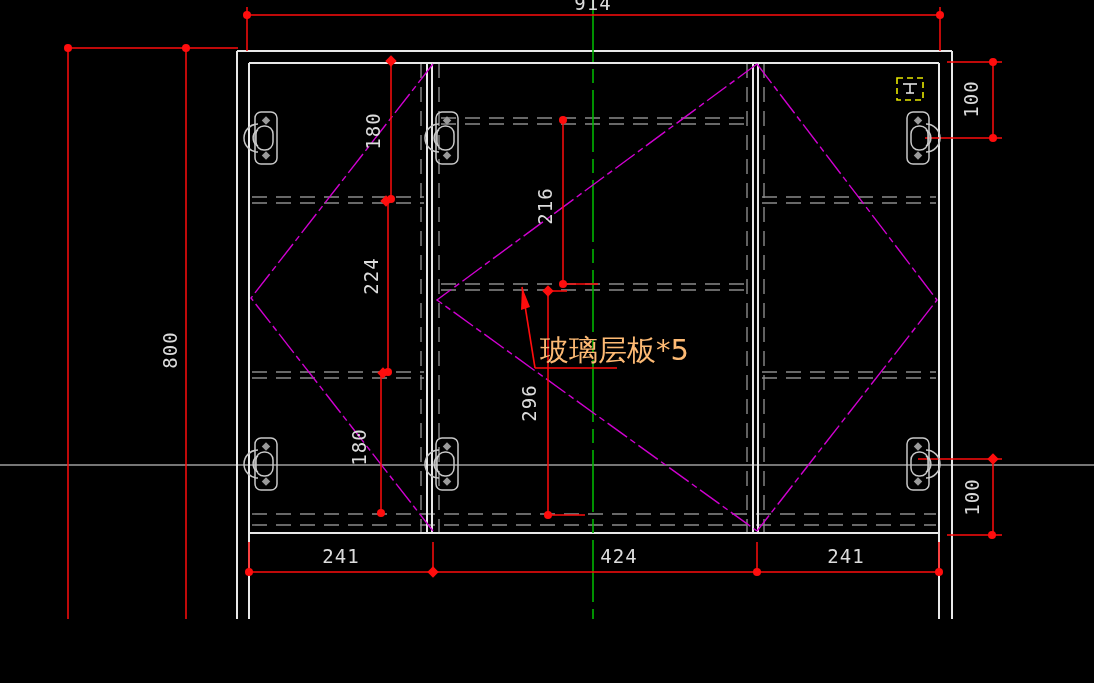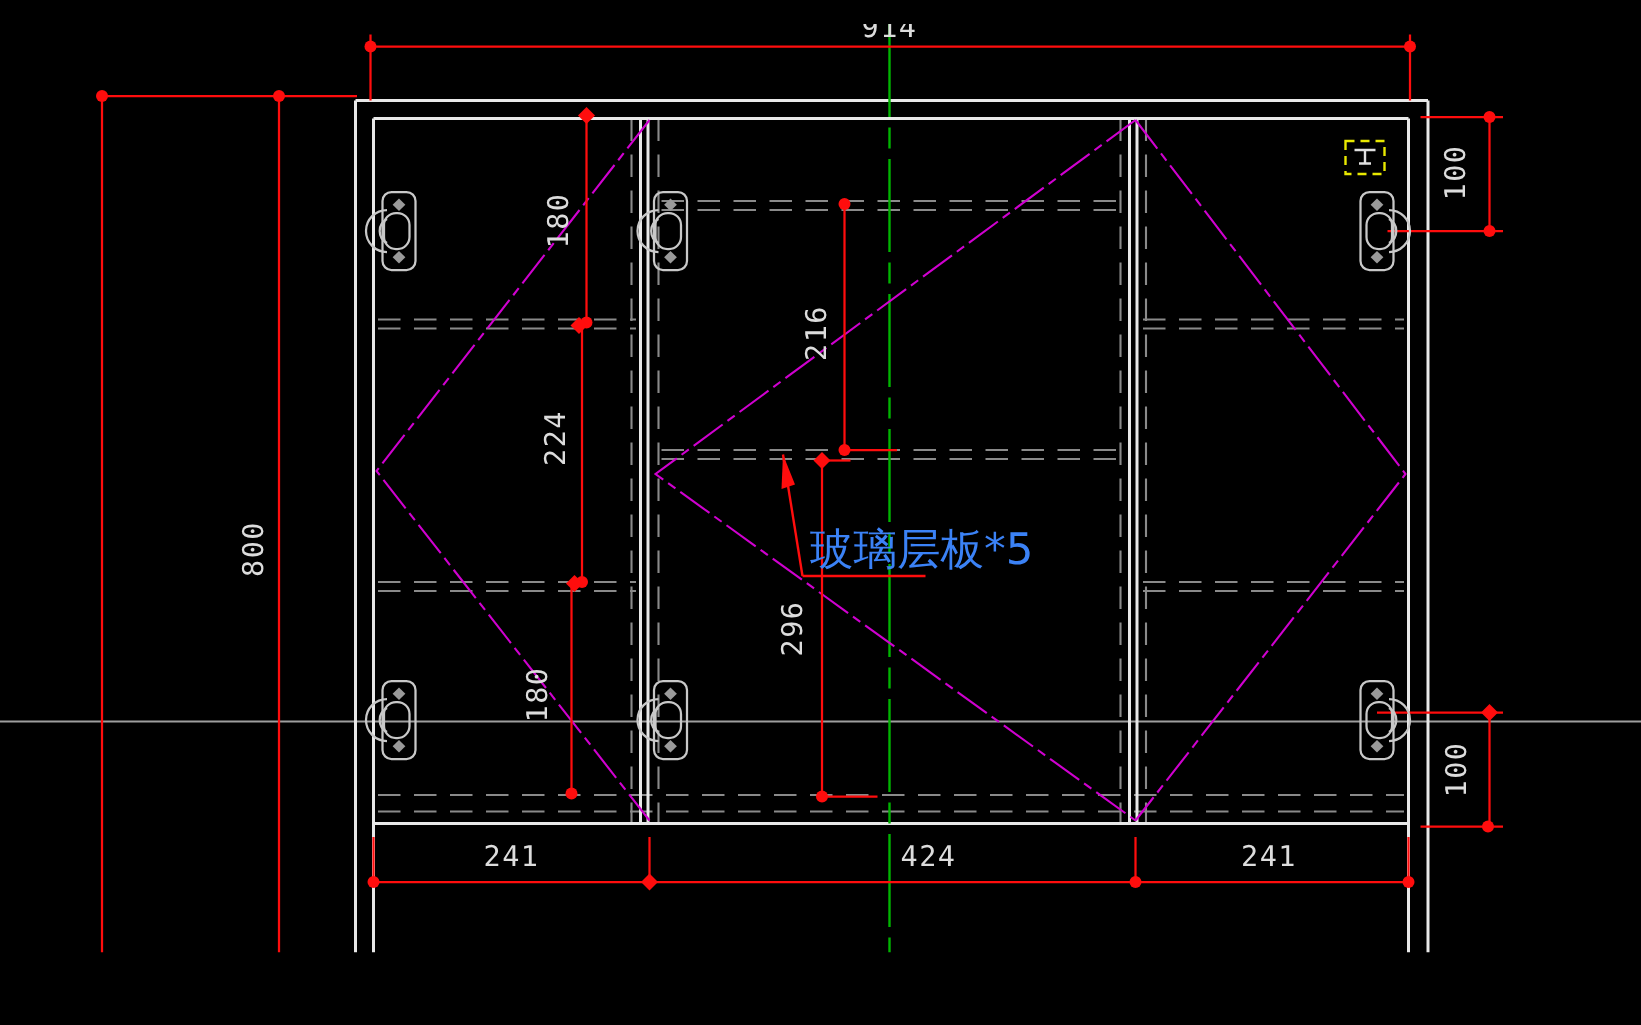--- a/index.html
+++ b/index.html
@@ -1,22 +1,22 @@
 <!DOCTYPE html>
 <html><head>
 <meta charset="utf-8">
 <style>
   html,body{margin:0;padding:0;background:#000;}
   .viewport{position:relative;width:1094px;height:619px;background:#000;overflow:hidden;
-            font-family:"DejaVu Sans Mono","Liberation Mono",monospace;margin-top:16px;}
+            font-family:"DejaVu Sans Mono","Liberation Mono",monospace;}
   svg.draw{position:absolute;left:0;top:0;}
   .dim{position:absolute;color:#dcdcdc;font-size:19px;letter-spacing:1px;white-space:nowrap;
        transform:translate(-50%,-50%);line-height:1;}
   .dim.vert{transform:translate(-50%,-50%) rotate(-90deg);}
-  .note{position:absolute;color:#3b82f6;font-size:29px;line-height:1;white-space:nowrap;
+  .note{position:absolute;color:#fdba74;font-size:29px;line-height:1;white-space:nowrap;
         font-family:"DejaVu Sans","Liberation Sans",sans-serif;}
 </style>
 </head>
 <body>
 
 <div class="viewport">
   <svg class="draw" id="drawing" width="1094" height="683" viewBox="0 0 1094 683">
       <g stroke="#9e9e9e" stroke-width="1.3">
         <line x1="0" y1="465" x2="1094" y2="465"></line>
       </g>

